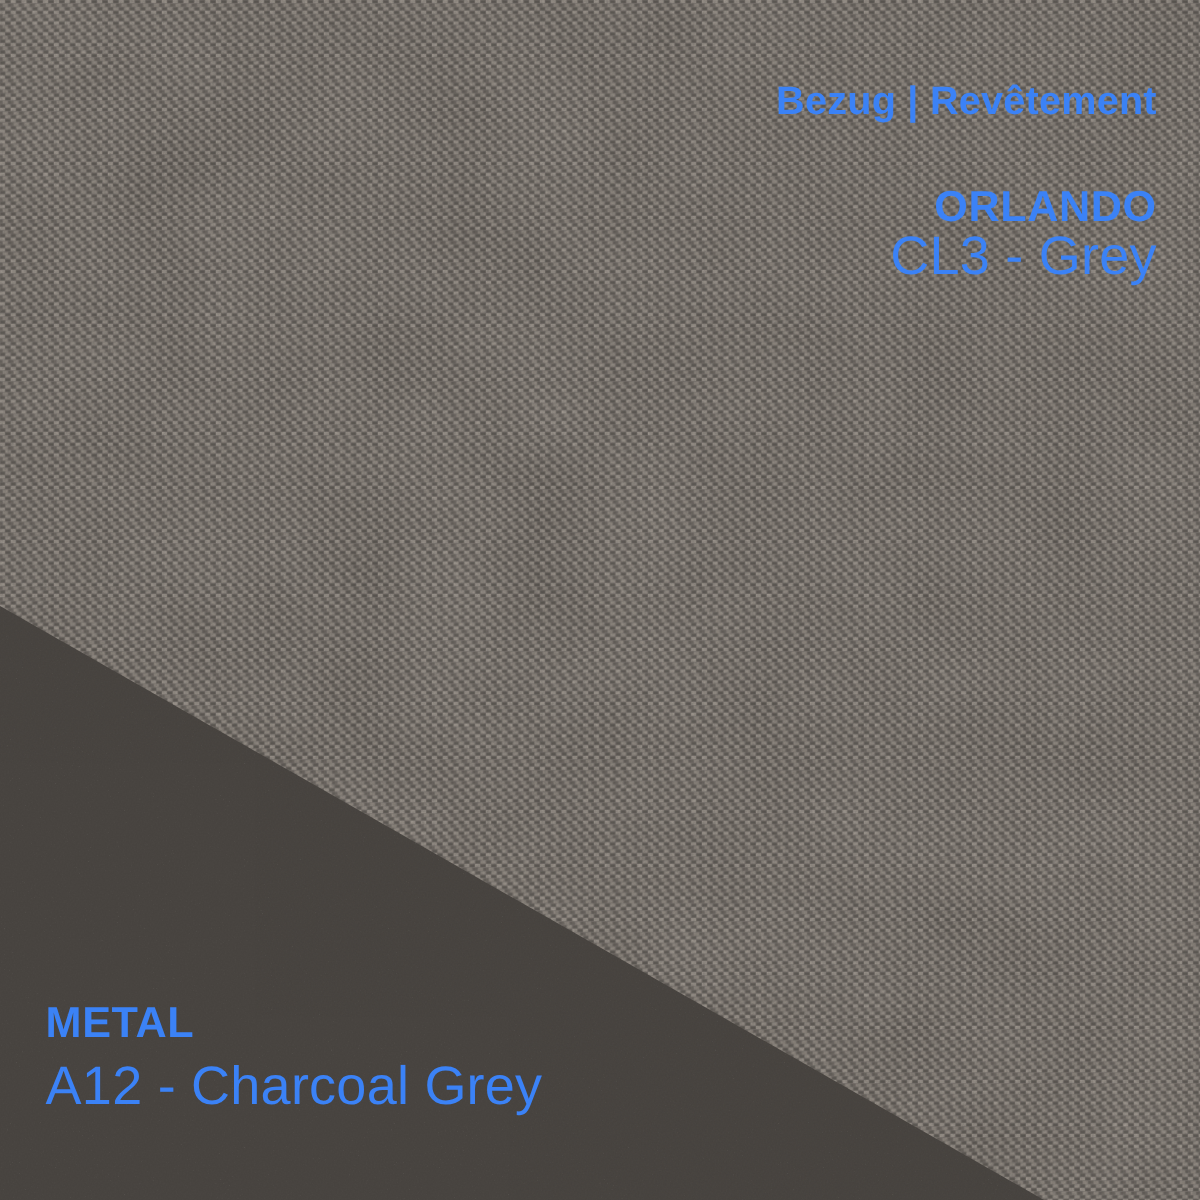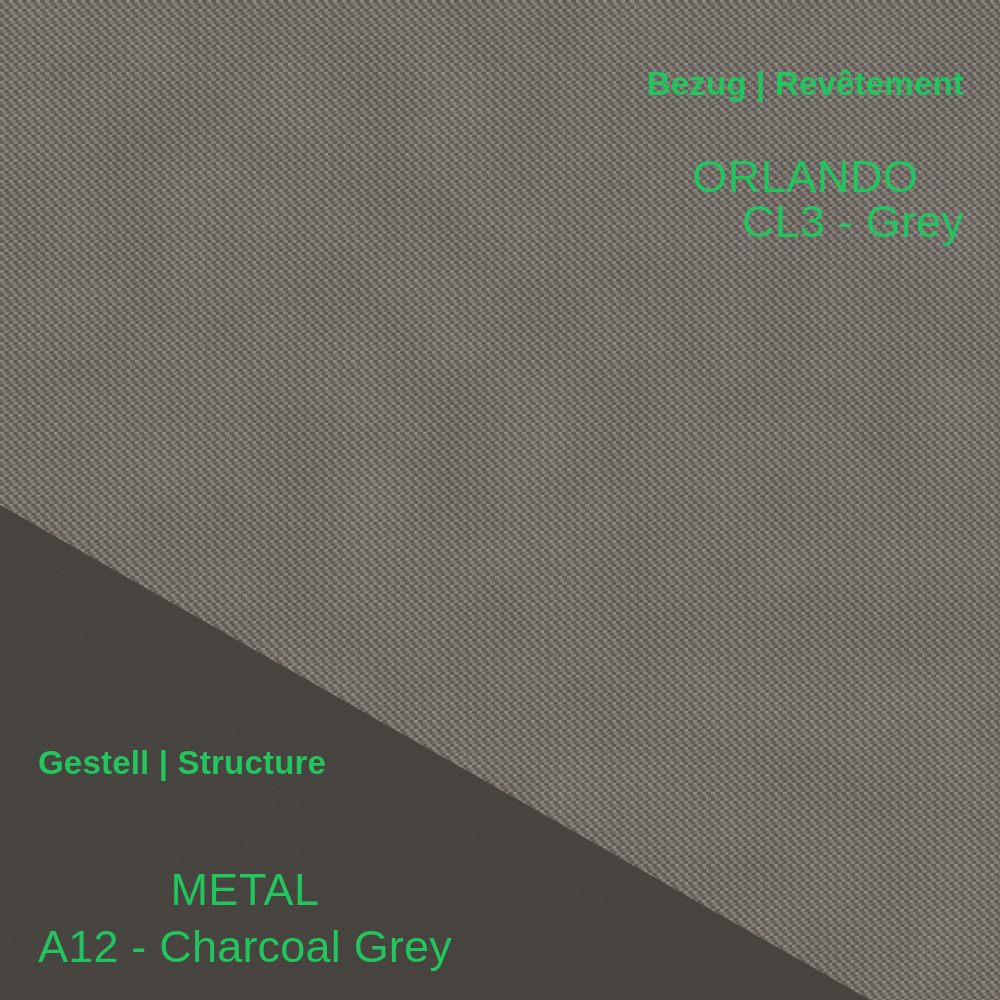--- a/index.html
+++ b/index.html
@@ -5,23 +5,23 @@
   html, body { margin: 0; padding: 0; background: #222; }
   .stage {
     position: relative;
     width: 1000px;
     height: 1000px;
     overflow: hidden;
     font-family: "Liberation Sans", sans-serif;
     user-select: none;
   }
   .stage svg.texture { position: absolute; inset: 0; display: block; }
-  .info { position: absolute; color: #22c55e; }
+  .info { position: absolute; color: #3b82f6; }
   .info .hdr  { font-size: 33px; font-weight: 700; line-height: 1; letter-spacing: 0.2px; }
-  .info .name { font-size: 45px; font-weight: 400; line-height: 1; letter-spacing: 0.5px; text-align: center; }
+  .info .name { font-size: 36px; font-weight: 700; line-height: 1; letter-spacing: 0.5px; }
   .info .code { font-size: 45px; font-weight: 400; line-height: 1; letter-spacing: 0.2px; }
   .info-upholstery { top: 67px; right: 36px; text-align: right; }
   .info-upholstery .name { margin-top: 54px; }
   .info-upholstery .code { }
   .info-frame { top: 746px; left: 38px; text-align: left; }
   .info-frame .name { margin-top: 88px; }
   .info-frame .code { margin-top: 12px; }
 </style>
 </head>
 <body>
@@ -87,18 +87,17 @@
     </g>
   </svg>
 
   <div class="info info-upholstery">
     <div class="hdr">Bezug | Revêtement</div>
     <div class="name">ORLANDO</div>
     <div class="code">CL3 - Grey</div>
   </div>
 
   <div class="info info-frame">
-    <div class="hdr">Gestell | Structure</div>
     <div class="name">METAL</div>
     <div class="code">A12 - Charcoal Grey</div>
   </div>
 
 </div>
 
 </body></html>

